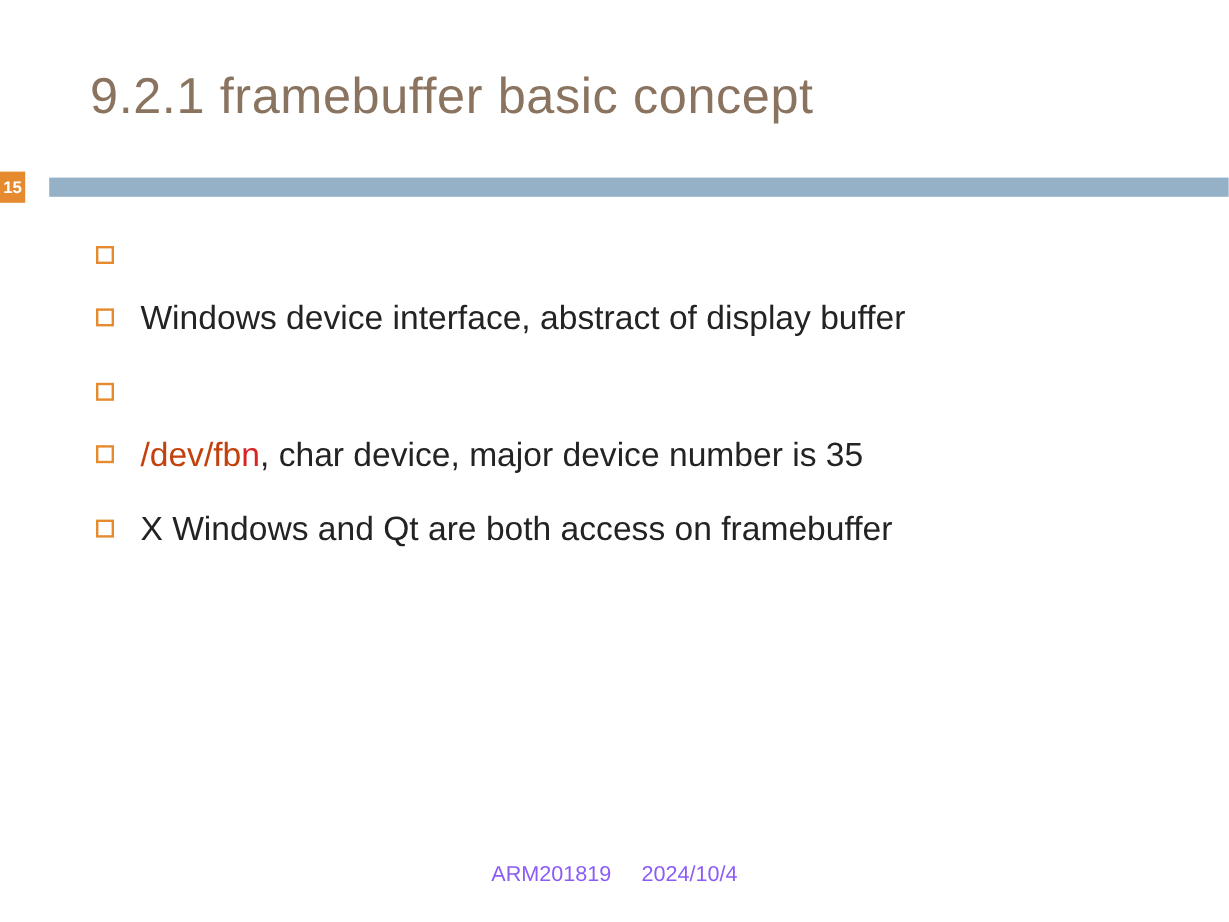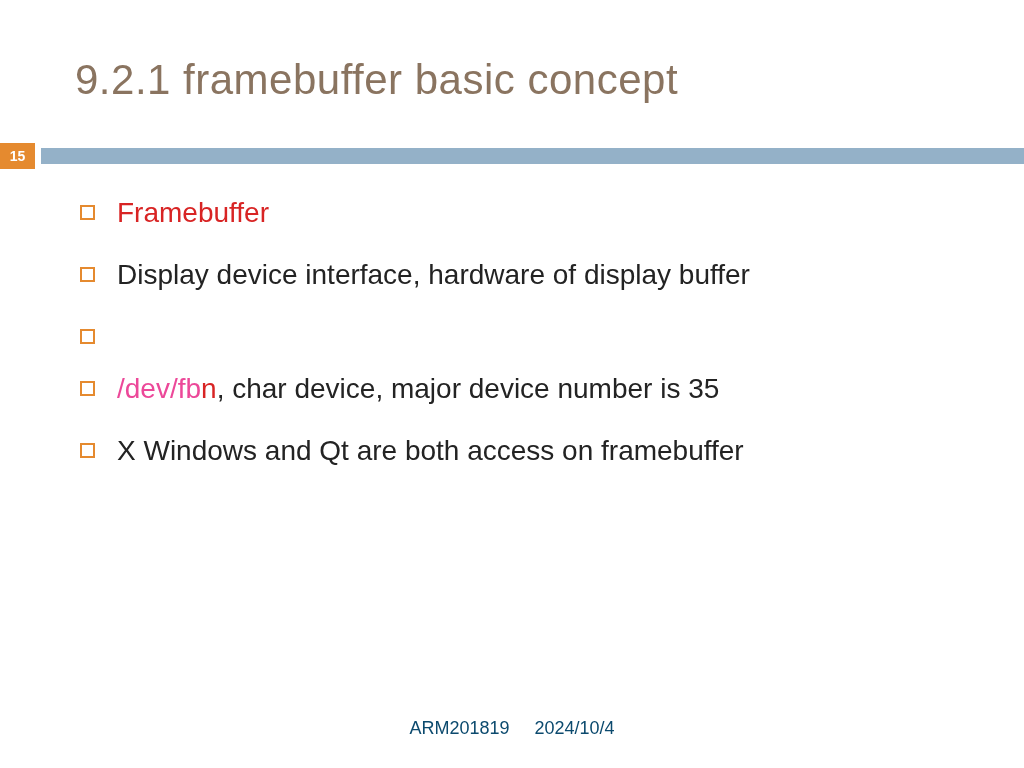--- a/index.html
+++ b/index.html
@@ -1,49 +1,48 @@
 <!DOCTYPE html>
 <html><head>
 <meta charset="utf-8">
 <style>
   * { margin: 0; padding: 0; box-sizing: border-box; }
   html, body { width: 1024px; height: 768px; background: #fff; font-family: "Century Gothic", "Segoe UI", Arial, sans-serif; overflow: hidden; }
   .slide { position: relative; width: 1024px; height: 768px; }
   .title { position: absolute; left: 75px; top: 56px; font-size: 42px; color: #8a7460; font-weight: 400; letter-spacing: 0.5px; }
   .bar-row { position: absolute; top: 143px; left: 0; width: 1024px; height: 26px; }
-  .page-badge { position: absolute; left: 0; top: 0; width: 35px; height: 26px; background: #e58a2f; color: #fff; font-size: 14px; font-weight: bold; display: flex; align-items: center; justify-content: center; }
+  .page-badge { position: absolute; left: 0; top: 0; width: 21px; height: 26px; background: #e58a2f; color: #fff; font-size: 14px; font-weight: bold; display: flex; align-items: center; justify-content: center; }
   .blue-bar { position: absolute; left: 41px; top: 5px; width: 983px; height: 16px; background: #94b1c8; }
   .bullets { position: absolute; left: 80px; top: 196px; width: 880px; }
   .bullet { display: flex; align-items: flex-start; margin-bottom: 28px; }
   .sq { flex: 0 0 auto; width: 15px; height: 15px; border: 2px solid #e58a2f; margin-top: 9px; margin-right: 22px; }
   .txt { font-size: 28px; color: #232323; line-height: 1.22; }
   .c-red { color: #d82424; }
-  .c-blue { color: #ec4899; }
-  .footer { position: absolute; bottom: 29px; left: 0; width: 1024px; text-align: center; font-size: 18px; color: #0c4a6e; }
+  .c-blue { color: #c2410c; }
+  .footer { position: absolute; bottom: 29px; left: 0; width: 1024px; text-align: center; font-size: 18px; color: #8b5cf6; }
   .footer span { margin: 0 10px; }
 </style>
 </head>
 <body>
 
 <div class="slide">
   <div class="title">9.2.1 framebuffer basic concept</div>
 
   <div class="bar-row">
     <div class="page-badge">15</div>
     <div class="blue-bar"></div>
   </div>
 
   <div class="bullets" id="bullets">
       <div class="bullet">
         <div class="sq"></div>
-        <div class="txt"><span class="c-red">Framebuffer</span></div>
       </div>
       <div class="bullet">
         <div class="sq"></div>
-        <div class="txt"><span>Display device interface, hardware of display buffer</span></div>
+        <div class="txt"><span>Windows device interface, abstract of display buffer</span></div>
       </div>
       <div class="bullet">
         <div class="sq"></div>
       </div>
       <div class="bullet">
         <div class="sq"></div>
         <div class="txt"><span class="c-blue">/dev/fb</span><span class="c-red">n</span><span>, char device, major device number is 35</span></div>
       </div>
       <div class="bullet">
         <div class="sq"></div>

